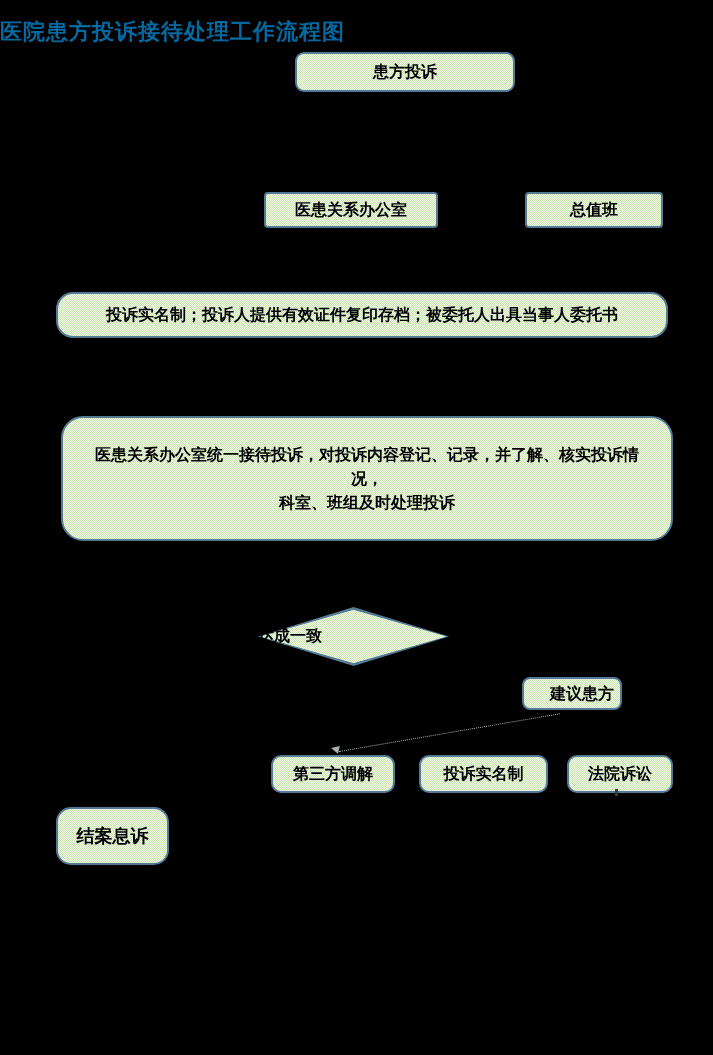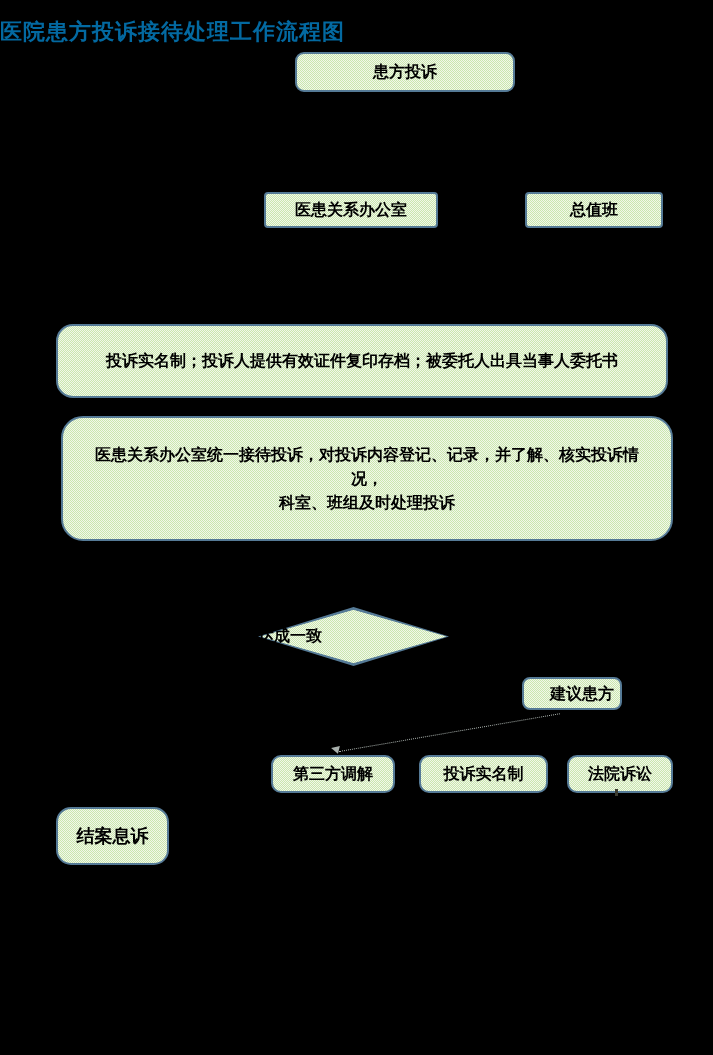--- a/index.html
+++ b/index.html
@@ -34,21 +34,21 @@
     justify-content: center;
     text-align: center;
     font-size: 16px;
     font-weight: bold;
     line-height: 24px;
   }
   .multiline { flex-direction: column; }
   .n-complaint   { left:255px; top:52px;  width:220px; height:40px; border-radius:9px;margin-left:40px;  }
   .n-office      { left:264px; top:192px; width:174px; height:36px; border-radius:4px;  }
   .n-duty        { left:525px; top:192px; width:138px; height:36px; border-radius:4px;  }
-  .n-realname    { left:56px;  top:292px; width:612px; height:74px; border-radius:17px;margin-top:32px; }
+  .n-realname    { left:56px;  top:292px; width:612px; height:46px; border-radius:17px; }
   .n-handle      { left:61px;  top:416px; width:612px; height:125px; border-radius:22px; padding:12px 18px; }
   .n-suggest     { left:522px; top:677px; width:100px; height:33px; border-radius:8px;padding-left:20px;  }
   .n-mediation   { left:271px; top:755px; width:124px; height:38px; border-radius:10px; }
   .n-appraisal   { left:419px; top:755px; width:129px; height:38px; border-radius:10px; }
   .n-court       { left:567px; top:755px; width:106px; height:38px; border-radius:10px; }
   .n-closed      { left:56px;  top:807px; width:113px; height:58px; border-radius:15px; font-size:18px; }
   
   .diamond-outer {
     position: absolute;
     left:258px; top:607px; width:191px; height:59px;

